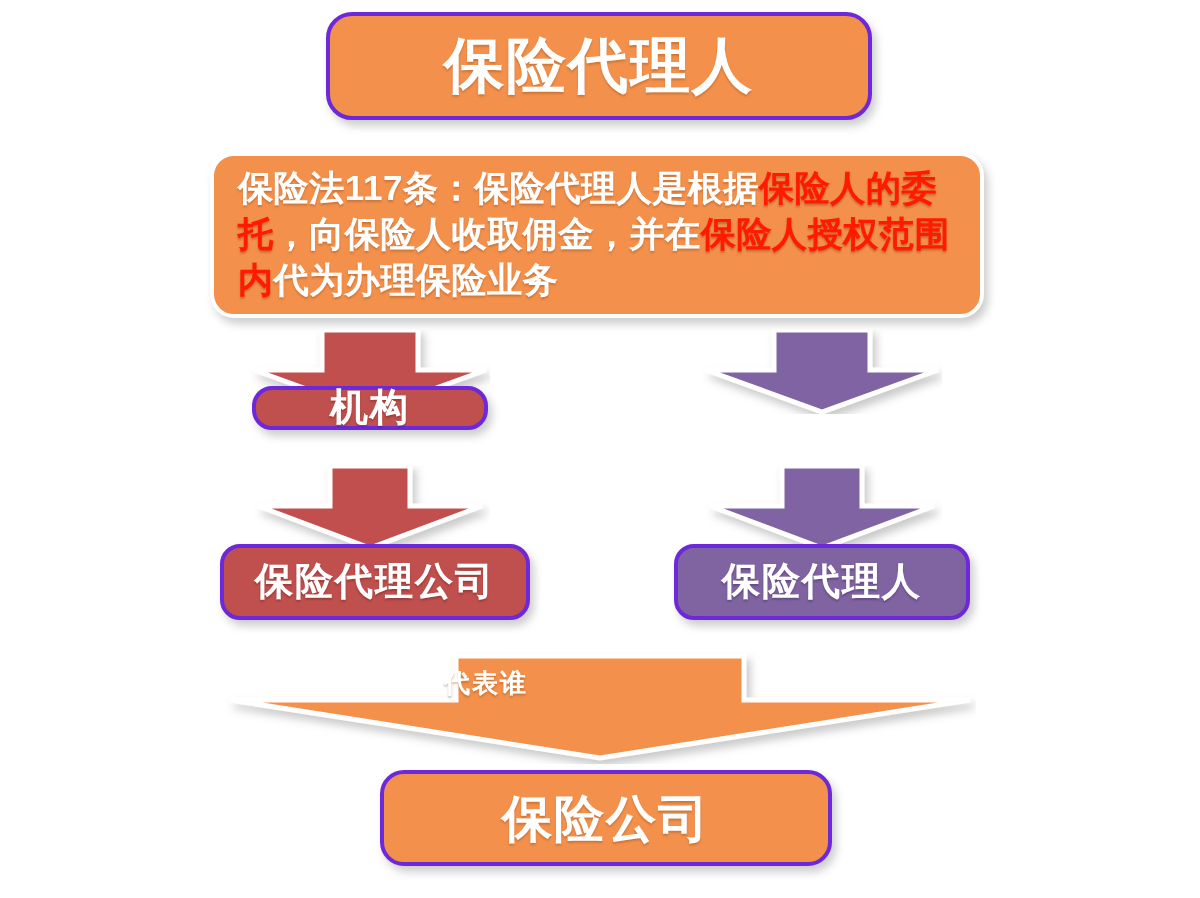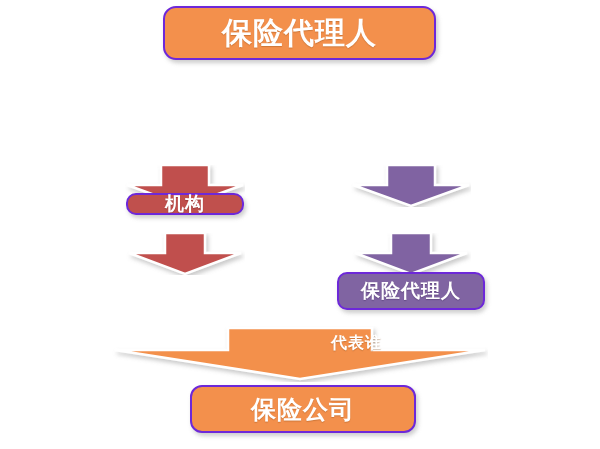--- a/index.html
+++ b/index.html
@@ -116,38 +116,41 @@
   #arrow-top-right  { left: 351px; top: 165px; }
   #arrow-mid-left   { left: 125px; top: 233px; }
   #arrow-mid-right  { left: 351px; top: 233px; }
   #arrow-merge      { left: 112px; top: 326px; }
 
   
   #merge-label {
     position: absolute;
     left: 222px; top: 333px;
     width: 160px;
-    text-align: right;
-    font-size: 16px;
+    text-align: left;
+    font-size: 13px;
     font-weight: bold;
     color: #ffffff;
     letter-spacing: 1px;
     text-shadow: 0 1px 1px rgba(120,60,10,0.30);
     pointer-events: none;
   }
 </style>
 </head>
 <body>
 
 <div id="canvas">
 
   <div class="box orange" id="title-box">
     <span>保险代理人</span>
   </div>
 
+  <div id="law-text-box">
+    <div id="law-text"><span>保险法117条：保险代理人是根据</span><span class="hl">保险人的委托</span><span>，向保险人收取佣金，并在</span><span class="hl">保险人授权范围内</span><span>代为办理保险业务</span></div>
+  </div>
 
   <svg class="arrow-svg" id="arrow-top-left" width="120" height="42">
     <defs>
       <filter id="sh1" x="-35%" y="-35%" width="180%" height="180%">
         <feDropShadow dx="2" dy="3" stdDeviation="2" flood-color="#8a8a8a" flood-opacity="0.45"></feDropShadow>
       </filter>
     </defs>
     <polygon points="36,0 84,0 84,20 118,20 60,41 2,20 36,20" fill="#C0504D" stroke="#ffffff" stroke-width="2.5" filter="url(#sh1)"></polygon>
   </svg>
 
@@ -187,20 +190,23 @@
     <polygon points="116,2 260,2 260,24 373,24 188,53 3,24 116,24" fill="#F3904C" stroke="#ffffff" stroke-width="2.5" filter="url(#sh5)"></polygon>
   </svg>
 
   <div id="merge-label">代表谁</div>
 
   <div class="box red" id="branch-box-org">
     <span>机构</span>
   </div>
 
 
+  <div class="box red" id="result-box-company">
+    <span>保险代理公司</span>
+  </div>
 
   <div class="box purple" id="result-box-agent">
     <span>保险代理人</span>
   </div>
 
   <div class="box orange" id="final-box-insurer">
     <span>保险公司</span>
   </div>
 
 </div>

